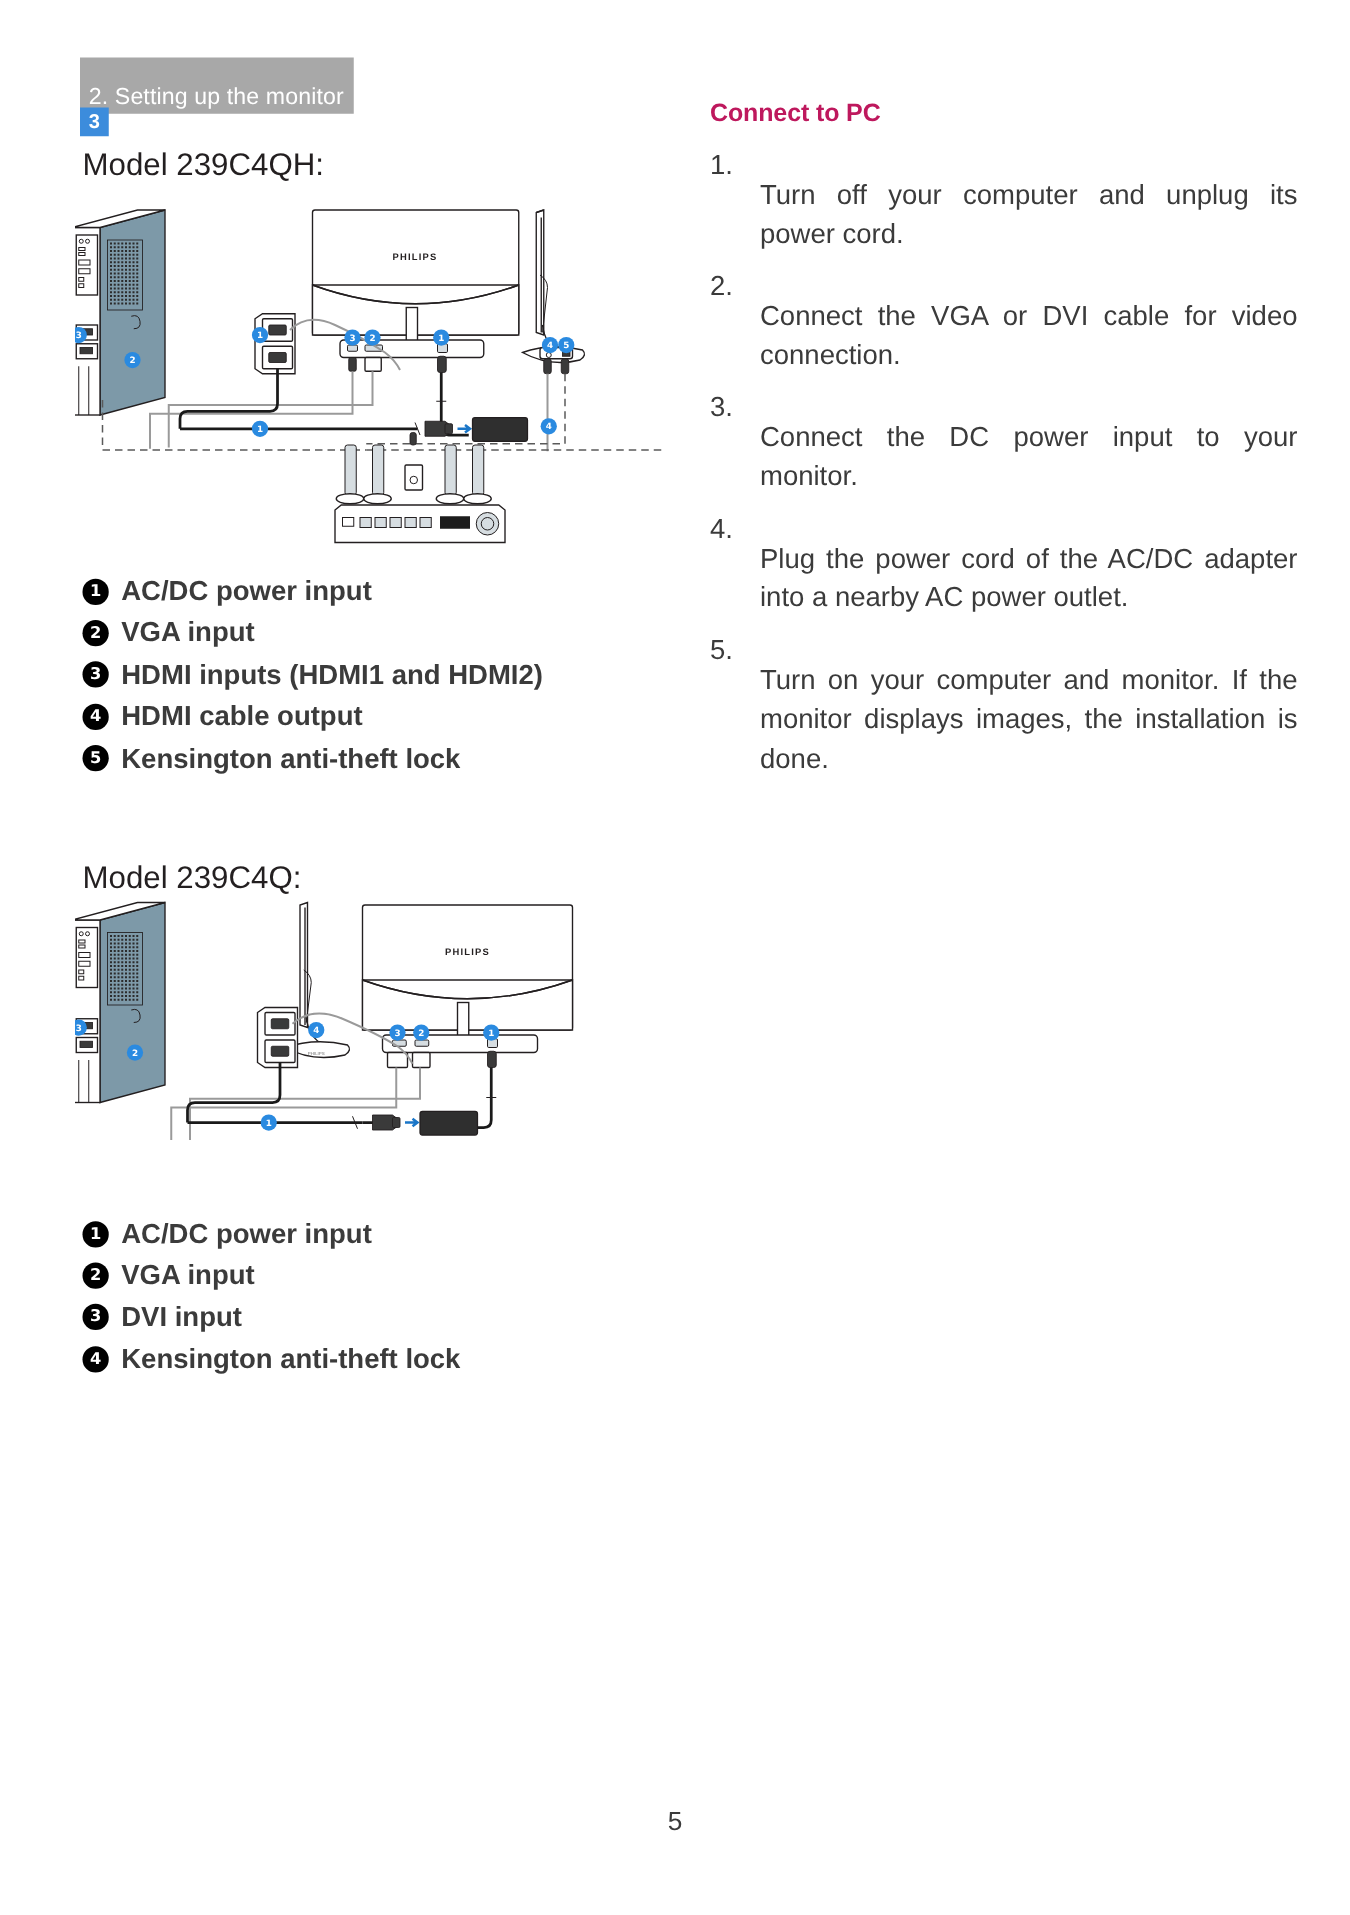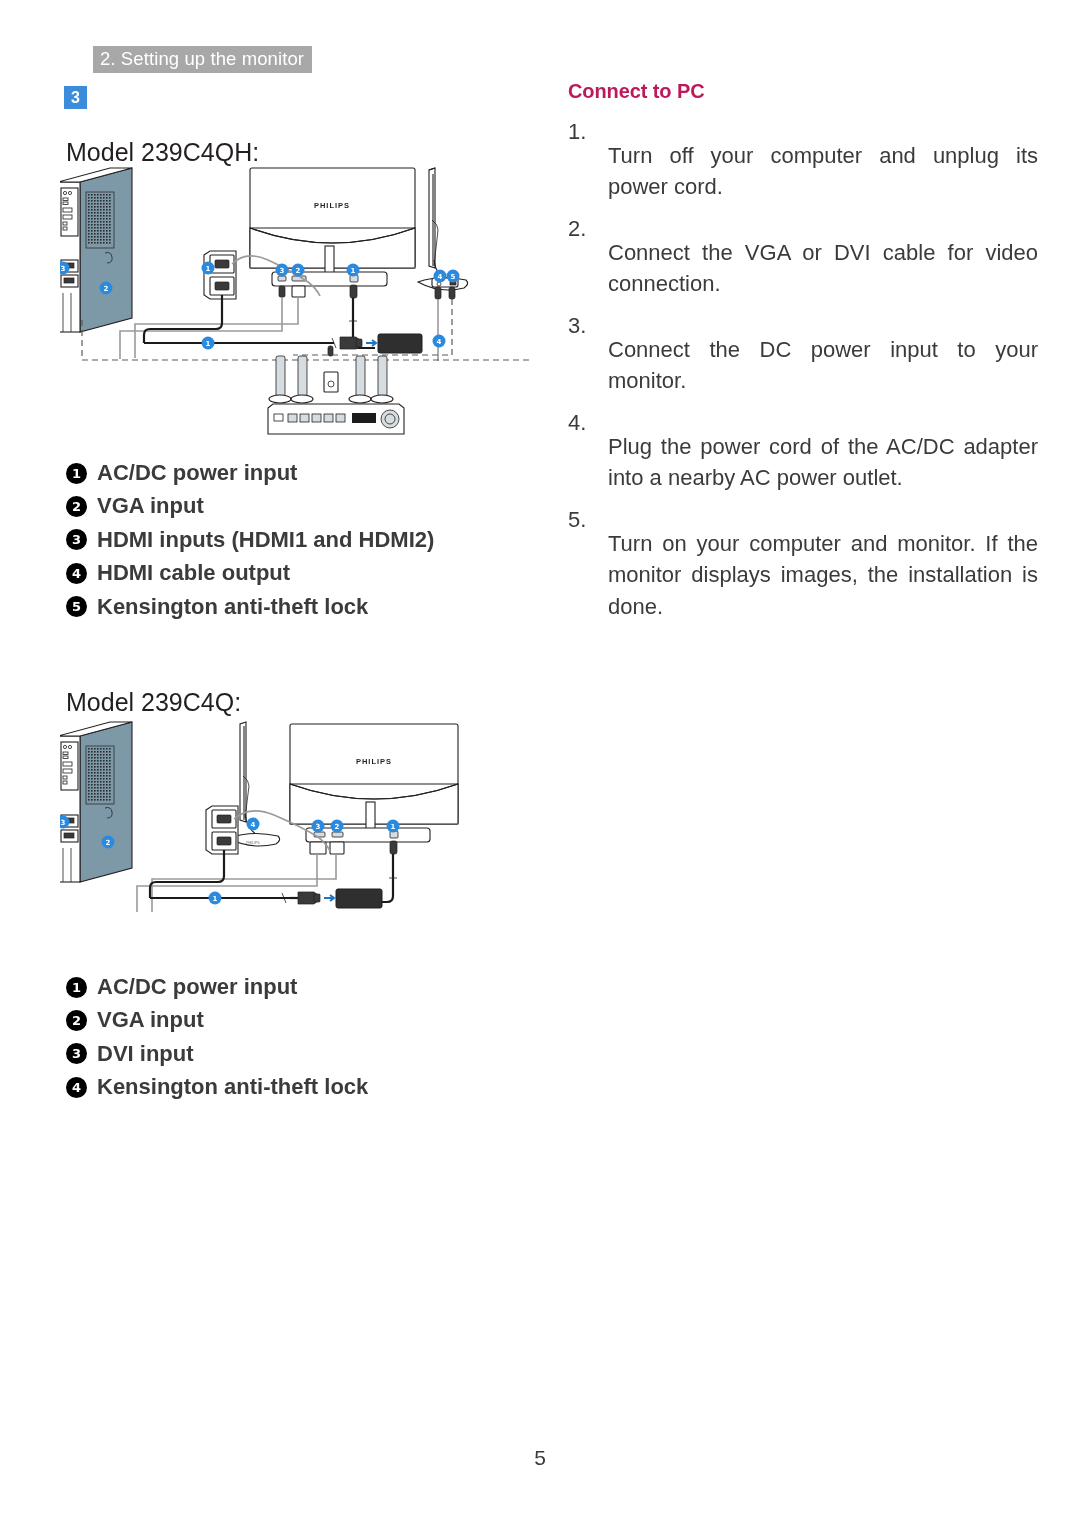--- a/index.html
+++ b/index.html
@@ -10,40 +10,39 @@
     color: #231f20;
     overflow: hidden;
   }
   .page { position: relative; width: 1080px; height: 1532px; }
 
   
   .chapter-bar {
     position: absolute; left: 64px; top: 46px;
     background: #a8a8a8; color: #ffffff;
     font-size: 18.5px; letter-spacing: .1px;
-    padding: 3px 8px 4px 7px;
+    padding: 21px 8px 4px 7px;
     line-height: 1.08;
     white-space: nowrap;
-    margin-left: 29px;
   }
   .sec-head {
     position: absolute; left: 64px; top: 82px;
     display: flex; align-items: flex-start; gap: 14px;
   }
   .sec-badge {
     width: 23px; height: 23px; background: #3c8cdc; color: #ffffff;
     font-size: 16px; font-weight: bold; line-height: 23px; text-align: center;
     margin-top: 4px;
   }
   .sec-title { font-size: 25px; color: #231f20; line-height: 1.25; font-weight: 400; }
 
   .model-label {
     position: absolute; font-size: 25px; color: #231f20; font-weight: 400;
   }
-  #model1 { left: 66px; top: 138px; }
+  #model1 { left: 66px; top: 118px; }
   #model2 { left: 66px; top: 688px; text-align: right; }
 
   
   .rcol { position: absolute; left: 568px; top: 80px; width: 470px; }
   .rcol h3 {
     font-size: 20px; font-weight: bold; color: #be185d;
     margin-bottom: 13px; letter-spacing: -.1px;
   }
   .step { display: flex; font-size: 22px; line-height: 1.43; color: #3b3b3b; margin-bottom: 10px; }
   .step .num { width: 40px; flex: 0 0 40px; }

